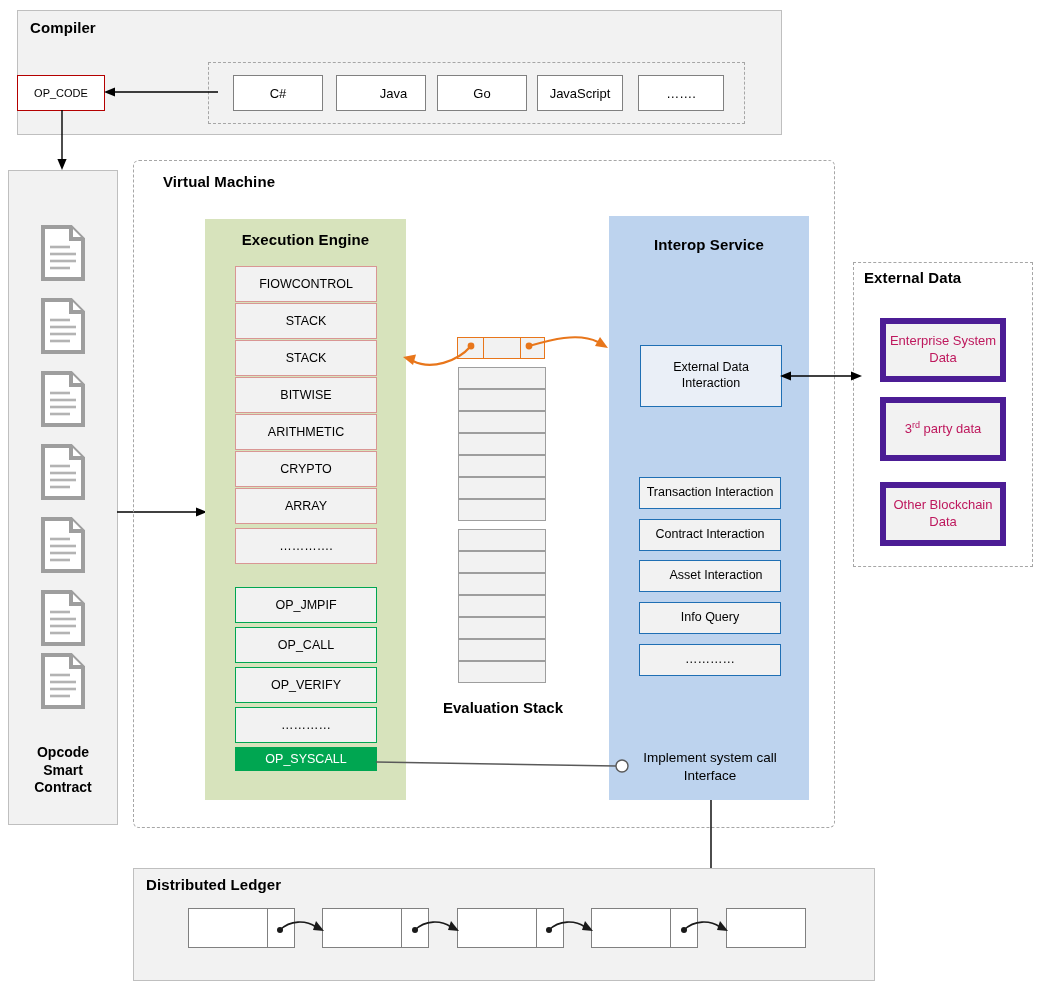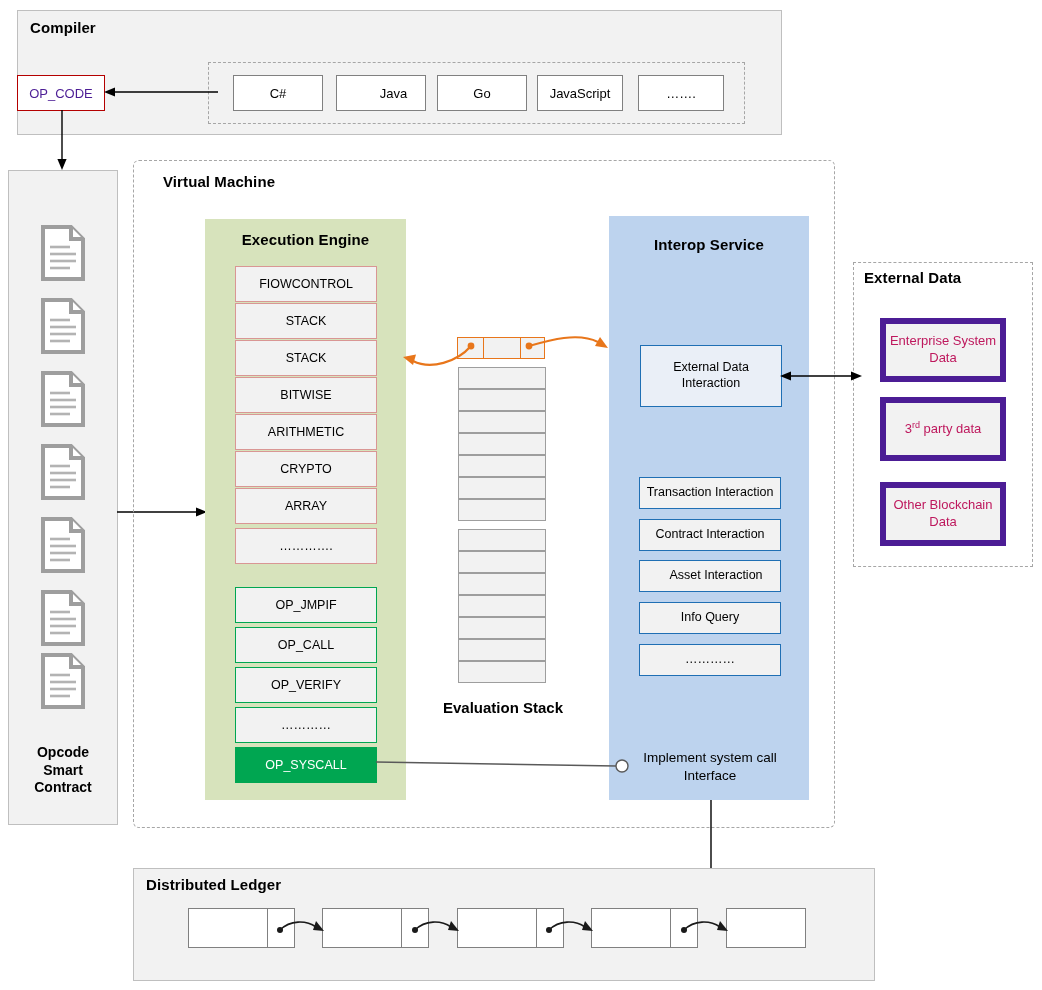--- a/index.html
+++ b/index.html
@@ -107,21 +107,21 @@
   }
 
   
   .exec-panel{background:#d7e3bc;}
   .interop-panel{background:#bdd3ee;}
 
   .opcode-box{
     background:#ffffff;
     border:1.6px solid #b40000;
     display:flex;align-items:center;justify-content:center;
-    font-size:13px;color:#4c1d95;
+    font-size:11px;color:#000000;
   }
 
   .doc-ico{display:block;}
   .sc-label{
     font-weight:bold;font-size:14px;color:#000;text-align:center;line-height:1.25;
   }
   .eval-label{font-weight:bold;font-size:15px;color:#000;text-align:center;}
   .syscall-label{
     font-size:13.5px;color:#000;text-align:center;line-height:1.3;
   }
@@ -250,21 +250,21 @@
   <div class="abs opbox" style="left:235px;top:377px;width:142px;height:36px;">BITWISE</div>
   <div class="abs opbox" style="left:235px;top:414px;width:142px;height:36px;">ARITHMETIC</div>
   <div class="abs opbox" style="left:235px;top:451px;width:142px;height:36px;">CRYPTO</div>
   <div class="abs opbox" style="left:235px;top:488px;width:142px;height:36px;">ARRAY</div>
   <div class="abs opbox" style="left:235px;top:528px;width:142px;height:36px;">………….</div>
 
   <div class="abs opbox-green" style="left:235px;top:587px;width:142px;height:36px;">OP_JMPIF</div>
   <div class="abs opbox-green" style="left:235px;top:627px;width:142px;height:36px;">OP_CALL</div>
   <div class="abs opbox-green" style="left:235px;top:667px;width:142px;height:36px;">OP_VERIFY</div>
   <div class="abs opbox-green" style="left:235px;top:707px;width:142px;height:36px;">…………</div>
-  <div class="abs opbox-green-fill" style="left:235px;top:747px;width:142px;height:36px;">OP_SYSCALL</div>
+  <div class="abs opbox-green-fill" style="left:235px;top:747px;width:142px;height:24px;">OP_SYSCALL</div>
 
   <div class="abs ocell" style="left:458px;top:337px;width:27px;height:22px;"></div>
   <div class="abs ocell" style="left:484px;top:337px;width:38px;height:22px;"></div>
   <div class="abs ocell" style="left:521px;top:337px;width:25px;height:22px;"></div>
 
   <svg class="abs" style="left:395px;top:330px;width:90px;height:50px;">
     <path d="M76 16 C62 32, 36 40, 18 31" fill="none" stroke="#e8761b" stroke-width="2.2"></path>
     <polygon points="8,27 21,24.5 18,35" fill="#e8761b"></polygon>
     <circle cx="76" cy="16" r="3.4" fill="#e8761b"></circle>
   </svg>

